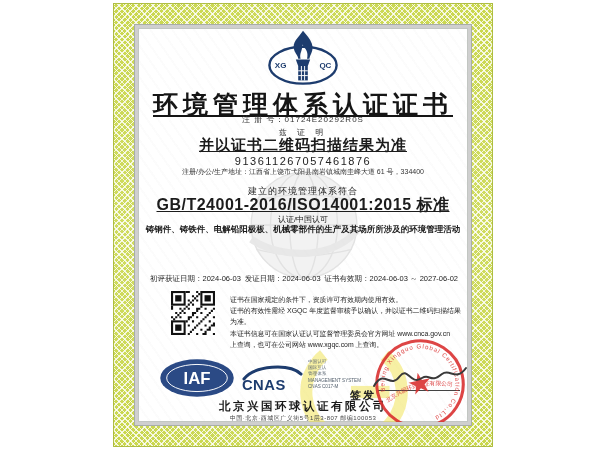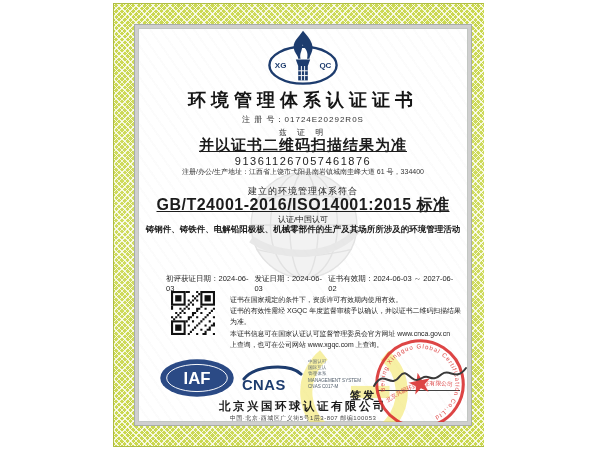--- a/index.html
+++ b/index.html
@@ -1,46 +1,46 @@
 <!DOCTYPE html>
 <html><head>
 <meta charset="utf-8">
 <style>
   html,body{margin:0;padding:0;}
   body{width:600px;height:450px;background:#ffffff;font-family:"Liberation Sans","DejaVu Sans",sans-serif;color:#1c1c1c;}
-  .page{position:relative;width:484px;height:450px;background:#fff;overflow:hidden;}
+  .page{position:relative;width:600px;height:450px;background:#fff;overflow:hidden;}
 
   .cert{position:absolute;left:113px;top:3px;width:380px;height:444px;}
   .cert-border{position:absolute;inset:0;box-sizing:border-box;padding:22px;
     background-color:#ccd94f;
     background-image:
       repeating-linear-gradient(45deg,rgba(255,255,255,.8) 0 1px,rgba(255,255,255,0) 1px 4px),
       repeating-linear-gradient(-45deg,rgba(255,255,255,.8) 0 1px,rgba(255,255,255,0) 1px 4px),
       radial-gradient(circle at 50% 50%,rgba(255,255,255,.25),rgba(190,205,60,.25));
     box-shadow:inset 0 0 0 1px rgba(170,185,60,.9);}
   .cert-inner{position:relative;width:100%;height:100%;background:#fff;box-sizing:border-box;
     border:3px solid #cfcfcf;box-shadow:0 0 0 1px #a8ada8, inset 0 0 0 1px #c2c6c2;overflow:hidden;
     background-image:repeating-linear-gradient(55deg,rgba(190,190,190,.05) 0 2px,rgba(255,255,255,0) 2px 9px);}
 
   .abs{position:absolute;}
   .ctr{left:0;right:0;text-align:center;}
 
   .logo-svg{left:122px;top:2px;width:86px;height:56px;}
-  .title{top:60px;font-size:18px;font-weight:bold;letter-spacing:5px;color:#151515;}
+  .title{top:60px;font-size:25px;font-weight:bold;letter-spacing:5px;color:#151515;text-decoration:underline;}
   .reg{top:86px;font-size:8px;letter-spacing:1px;color:#333;}
   .certify{top:99px;font-size:8px;letter-spacing:4px;color:#333;}
   .company{top:108px;font-size:15px;font-weight:bold;letter-spacing:1px;text-decoration:underline;}
   .code{top:127px;font-size:11px;letter-spacing:1.5px;color:#222;}
   .addr{top:139px;font-size:7px;color:#333;}
   .conform{top:157px;font-size:9px;letter-spacing:1px;color:#222;}
   .standard{top:167px;font-size:16px;font-weight:bold;text-decoration:underline;letter-spacing:.5px;}
   .scope-label{top:186px;font-size:8px;color:#222;}
   .scope{top:196px;font-size:8.5px;font-weight:bold;color:#1a1a1a;padding:0 6px;}
 
-  .dates{top:246px;left:28px;right:10px;display:flex;justify-content:space-between;font-size:7.5px;color:#222;}
+  .dates{top:246px;left:12px;right:10px;display:flex;justify-content:space-between;font-size:7.5px;color:#222;}
   .qr-svg{left:33px;top:263px;width:44px;height:44px;}
   .notes{left:92px;top:266px;width:234px;font-size:6.9px;line-height:1.62;color:#222;}
 
   .iaf-svg{left:20px;top:330px;width:78px;height:40px;}
   .cnas-svg{left:102px;top:336px;width:64px;height:30px;}
   .cnas-lines{left:170px;top:331px;font-size:4.6px;line-height:1.35;color:#55616e;}
   .sign-label{left:212px;top:360px;font-size:11px;font-weight:bold;letter-spacing:2px;color:#222;}
   .sign-line{left:240px;top:342px;width:82px;height:20px;border-bottom:1.5px solid #444;}
   .signature-svg{left:232px;top:332px;width:100px;height:34px;z-index:6;}
   .seal-svg{left:234px;top:308px;width:96px;height:96px;z-index:5;transform:rotate(-12deg);opacity:.88;}

